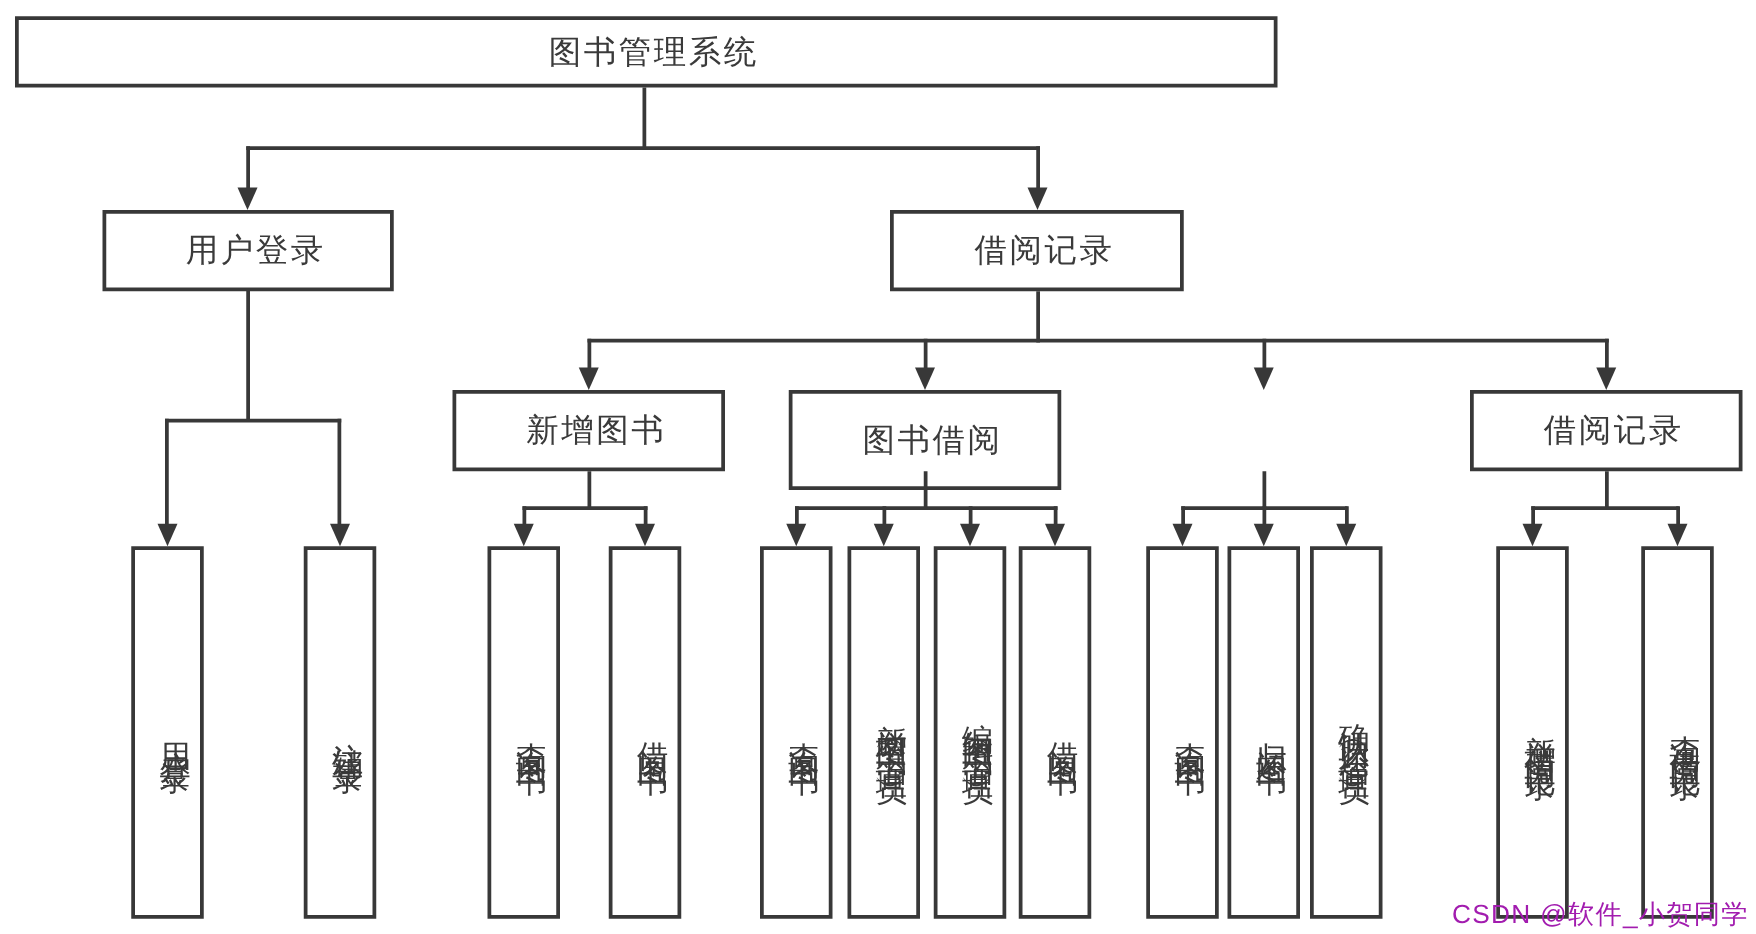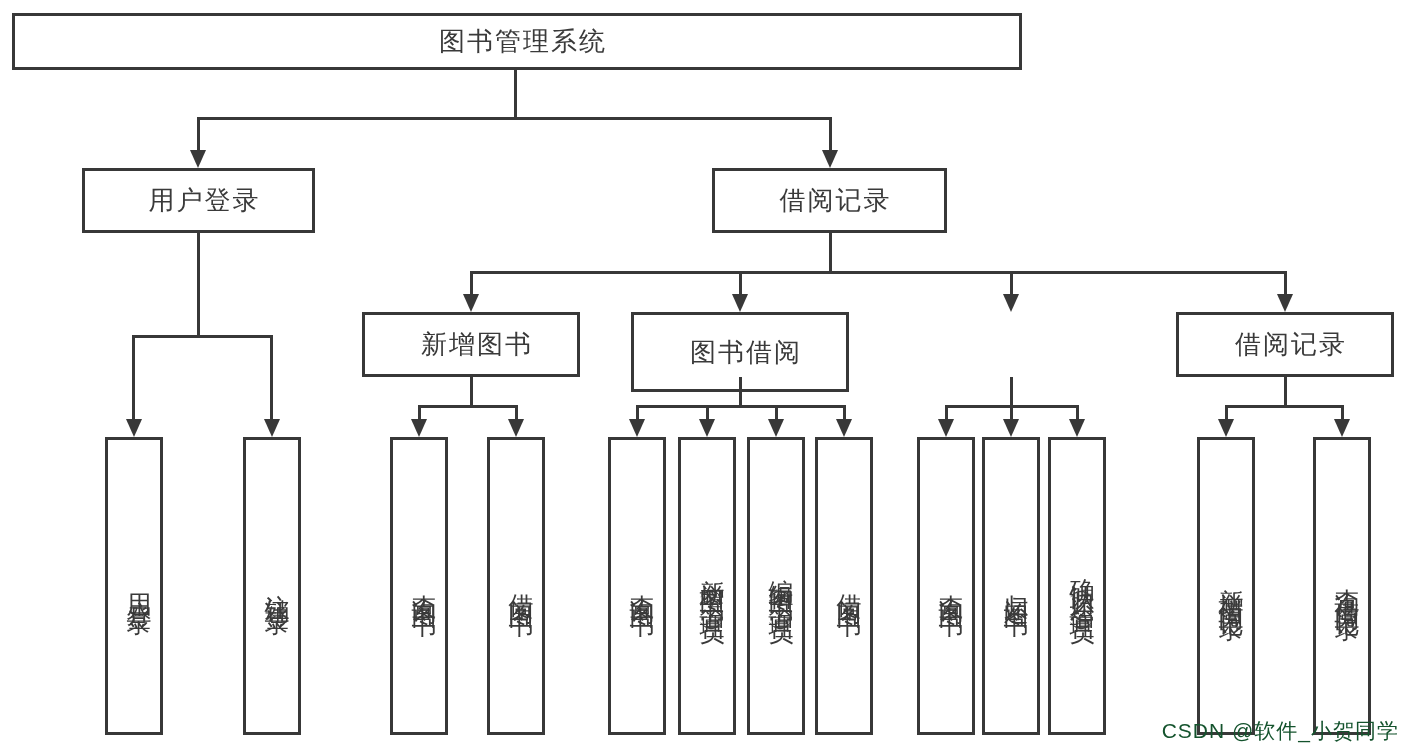--- a/index.html
+++ b/index.html
@@ -15,21 +15,21 @@
   .vbox{
     writing-mode:vertical-rl;text-orientation:mixed;
     font-size:25px;letter-spacing:6px;white-space:normal;
   }
   .vl{position:absolute;width:3px;background:#383838;}
   .hl{position:absolute;height:3px;background:#383838;}
   .ah{position:absolute;width:0;height:0;
       border-left:8px solid transparent;border-right:8px solid transparent;
       border-top:18px solid #383838;}
   .watermark{
-    position:absolute;right:6px;bottom:2px;font-size:21px;color:#14532d;
+    position:absolute;right:6px;bottom:2px;font-size:21px;color:#a21caf;
     letter-spacing:1px;pointer-events:none;z-index:10;white-space:nowrap;
   }
 </style>
 </head>
 <body>
 
 <div id="stage">
 
   <div class="box" style="left:12px;top:13px;width:1010px;height:57px;">图书管理系统</div>
 

